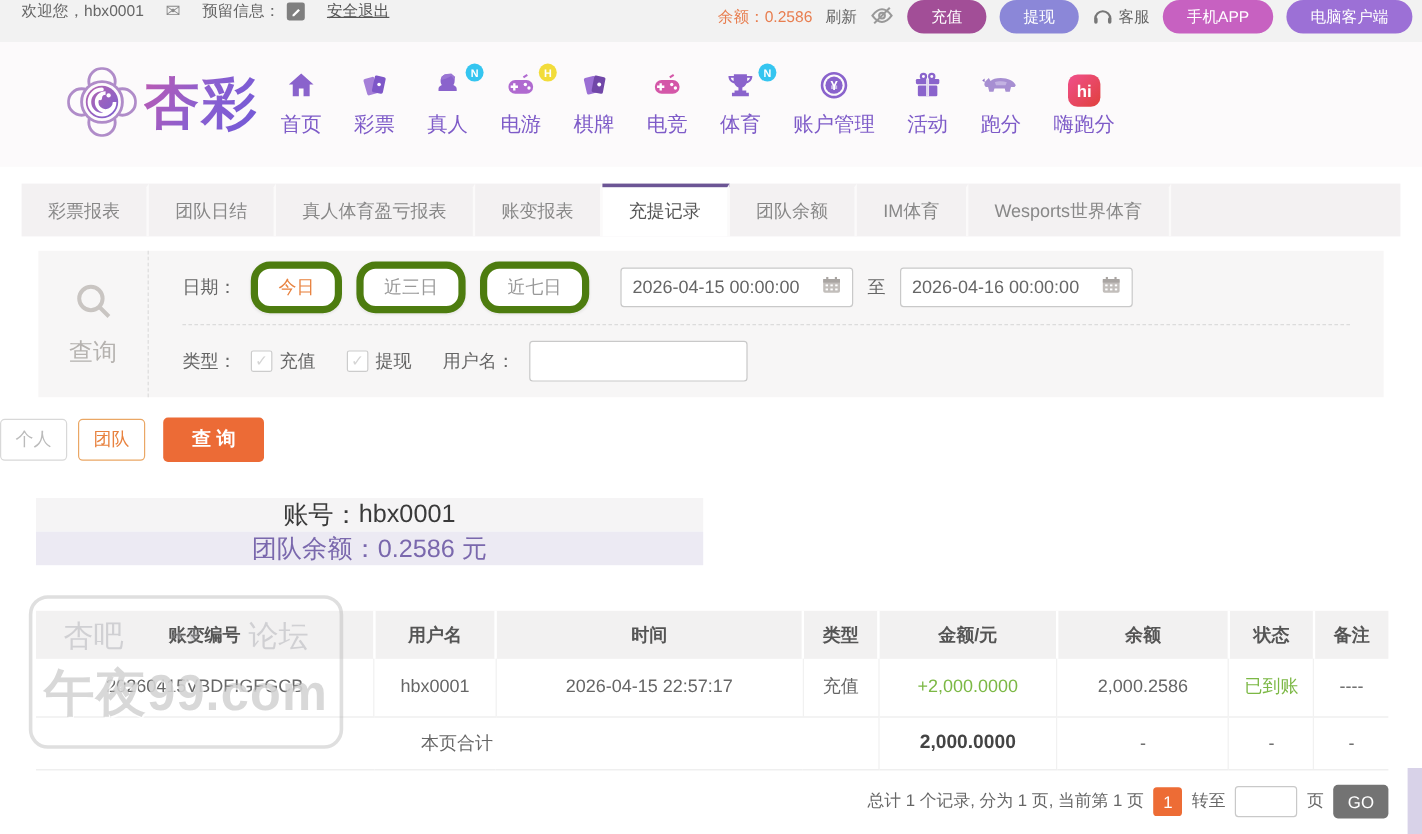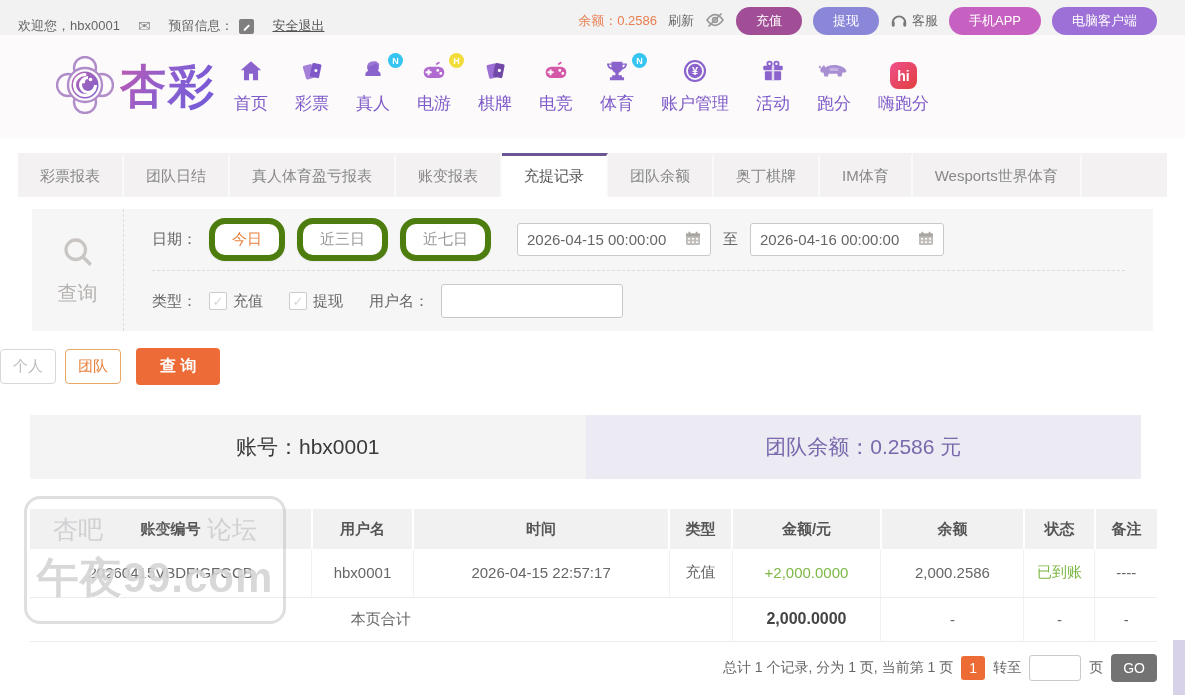--- a/index.html
+++ b/index.html
@@ -2,22 +2,22 @@
 <html><head>
 <meta charset="utf-8">
 <style>
   * { margin:0; padding:0; box-sizing:border-box; }
   html,body { width:1185px; height:695px; }
   body {
     font-family:"Liberation Sans","DejaVu Sans",sans-serif;
     background:#fff; color:#666; position:relative; overflow:hidden;
   }
   
-  .topbar { height:35px; background:#f2f2f2; display:flex; align-items:flex-end;
-    padding:0 28px 0 18px; font-size:13px; color:#666; }
+  .topbar { height:35px; background:#f2f2f2; display:flex; align-items:flex-start;
+    padding:0 8px 0 18px; font-size:13px; color:#666; }
   .topbar .left, .topbar .right { display:flex; align-items:center; }
   .topbar .left { gap:18px; }
   .topbar .spacer { flex:1; }
   .topbar .right { gap:11px; }
   .envelope { color:#8a8a8a; font-size:15px; }
   .pencil-badge { width:15px; height:15px; background:#7f7f7f; border-radius:2px;
     display:inline-flex; align-items:center; justify-content:center; }
   .logout { color:#555; text-decoration:underline; cursor:pointer; }
   .balance { color:#e87e50; }
   .pill { border:none; color:#fff; font-size:13px; padding:5px 20px; border-radius:14px; cursor:pointer;
@@ -66,21 +66,21 @@
   .chk-group { display:flex; align-items:center; gap:6px; margin-right:14px; }
   .user-input { width:182px; height:34px; border:1px solid #c9c9c9; border-radius:3px; padding:0 8px;
     font-size:15px; color:#666; outline:none; font-family:inherit; }
   
   .actions { margin-top:16px; height:38px; display:flex; justify-content:flex-start; align-items:center; gap:9px; }
   .btn { border-radius:4px; font-size:15px; cursor:pointer; background:#fff; font-family:inherit; }
   .btn.personal { border:1px solid #d8d8d8; color:#bbb; padding:7px 12px; }
   .btn.team { border:1px solid #eaa765; color:#e8823f; padding:7px 12px; margin-right:6px; }
   .btn.search { border:none; background:#ec6b36; color:#fff; font-size:16px; padding:8px 24px; font-weight:bold; }
   
-  .acct { margin:30px 44px 0 30px; height:64px; display:flex; }
+  .acct { margin:30px 44px 0 30px; height:64px; display:flex;flex-direction:column; }
   .acct > div { width:50%; display:flex; align-items:center; justify-content:center; font-size:21px; }
   .acct-left { background:#f5f4f5; color:#3a3a3a; }
   .acct-right { background:#eceaf3; color:#7a68ad; }
   
   .table-wrap { margin:30px 28px 0 30px; }
   table { width:100%; border-collapse:collapse; table-layout:fixed; }
   th { background:#f2f1f1; height:40px; font-size:15px; color:#555; font-weight:bold;
     border-left:2px solid #fff; }
   th:first-child { border-left:none; }
   td { height:48px; text-align:center; font-size:15px; color:#666;
@@ -326,21 +326,20 @@
   </div>
 </div>
 
 <div class="tabs">
   <div class="tab">彩票报表</div>
   <div class="tab">团队日结</div>
   <div class="tab">真人体育盈亏报表</div>
   <div class="tab">账变报表</div>
   <div class="tab active">充提记录</div>
   <div class="tab">团队余额</div>
-  <div class="tab">奥丁棋牌</div>
   <div class="tab">IM体育</div>
   <div class="tab">Wesports世界体育</div>
 </div>
 
 <div class="filter">
   <div class="filter-side">
     <span>
       <svg width="36" height="36" viewBox="0 0 24 24" fill="none" stroke="#c9c5c2" stroke-width="2.2">
         <circle cx="10.5" cy="10.5" r="6.5"></circle>
           <line x1="15.5" y1="15.5" x2="20.5" y2="20.5"></line>

